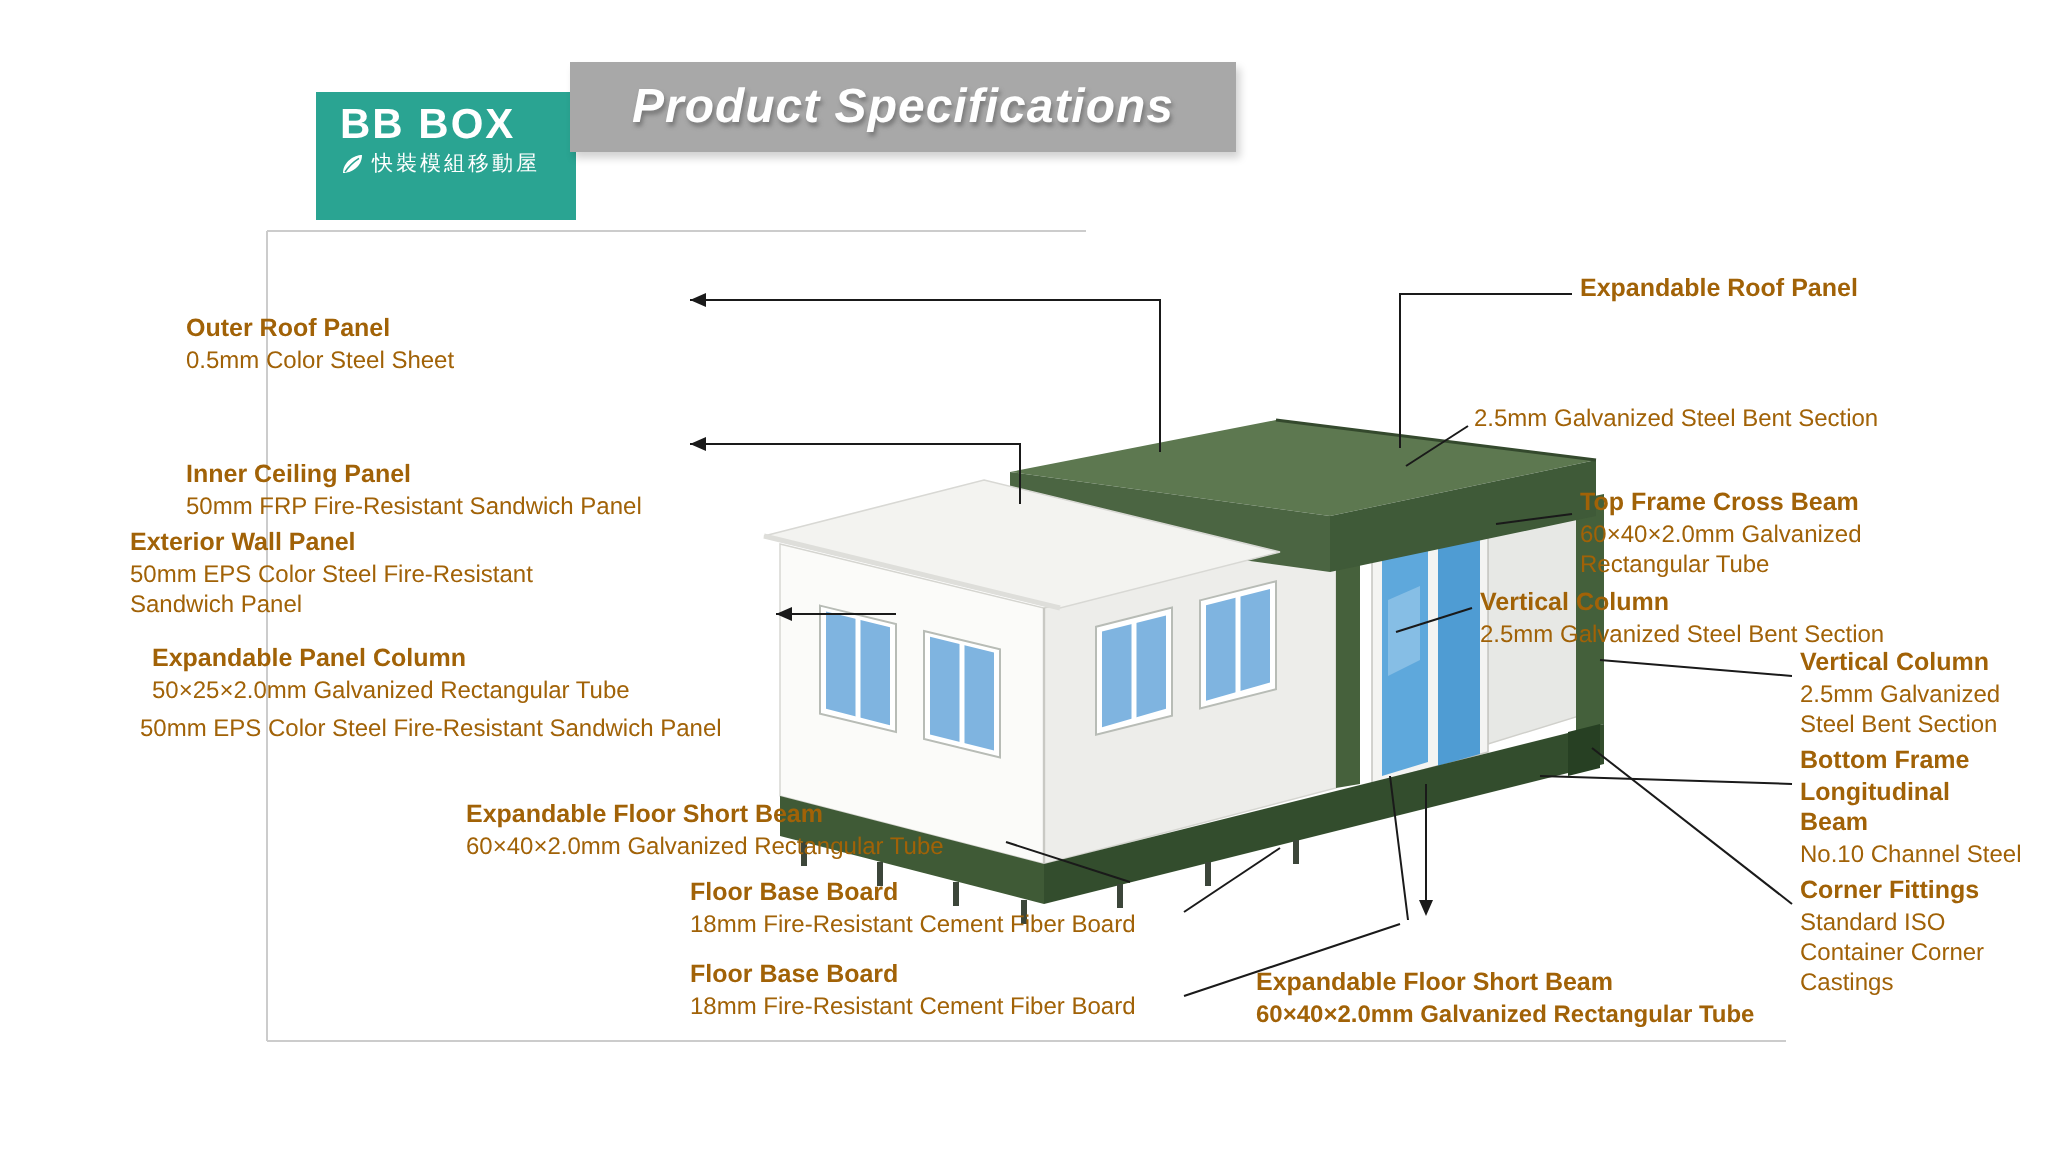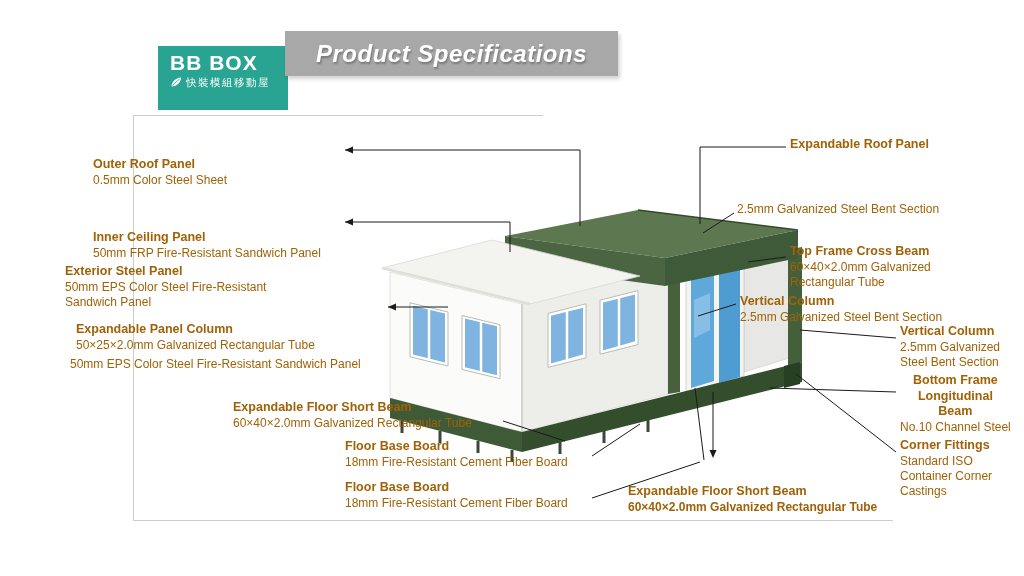--- a/index.html
+++ b/index.html
@@ -151,21 +151,21 @@
     <div class="lt">Outer Roof Panel</div>
     <div class="ld">0.5mm Color Steel Sheet</div>
   </div>
 
   <div class="label" style="left:93px;top:230px;">
     <div class="lt">Inner Ceiling Panel</div>
     <div class="ld">50mm FRP Fire-Resistant Sandwich Panel</div>
   </div>
 
   <div class="label" style="left:65px;top:264px;">
-    <div class="lt">Exterior Steel Panel</div>
+    <div class="lt">Exterior Wall Panel</div>
     <div class="ld">50mm EPS Color Steel Fire-Resistant
 Sandwich Panel</div>
   </div>
 
   <div class="label" style="left:76px;top:322px;">
     <div class="lt">Expandable Panel Column</div>
     <div class="ld">50×25×2.0mm Galvanized Rectangular Tube</div>
   </div>
 
   <div class="label" style="left:70px;top:357px;">
@@ -205,21 +205,21 @@
     <div class="lt">Vertical Column</div>
     <div class="ld">2.5mm Galvanized Steel Bent Section</div>
   </div>
 
   <div class="label" style="left:900px;top:324px;">
     <div class="lt">Vertical Column</div>
     <div class="ld">2.5mm Galvanized
 Steel Bent Section</div>
   </div>
 
-  <div class="label" style="left:900px;top:373px;text-align:center;">
+  <div class="label" style="left:900px;top:373px;">
     <div class="lt">Bottom Frame
 Longitudinal
 Beam</div>
     <div class="ld">No.10 Channel Steel</div>
   </div>
 
   <div class="label" style="left:900px;top:438px;">
     <div class="lt">Corner Fittings</div>
     <div class="ld">Standard ISO
 Container Corner

